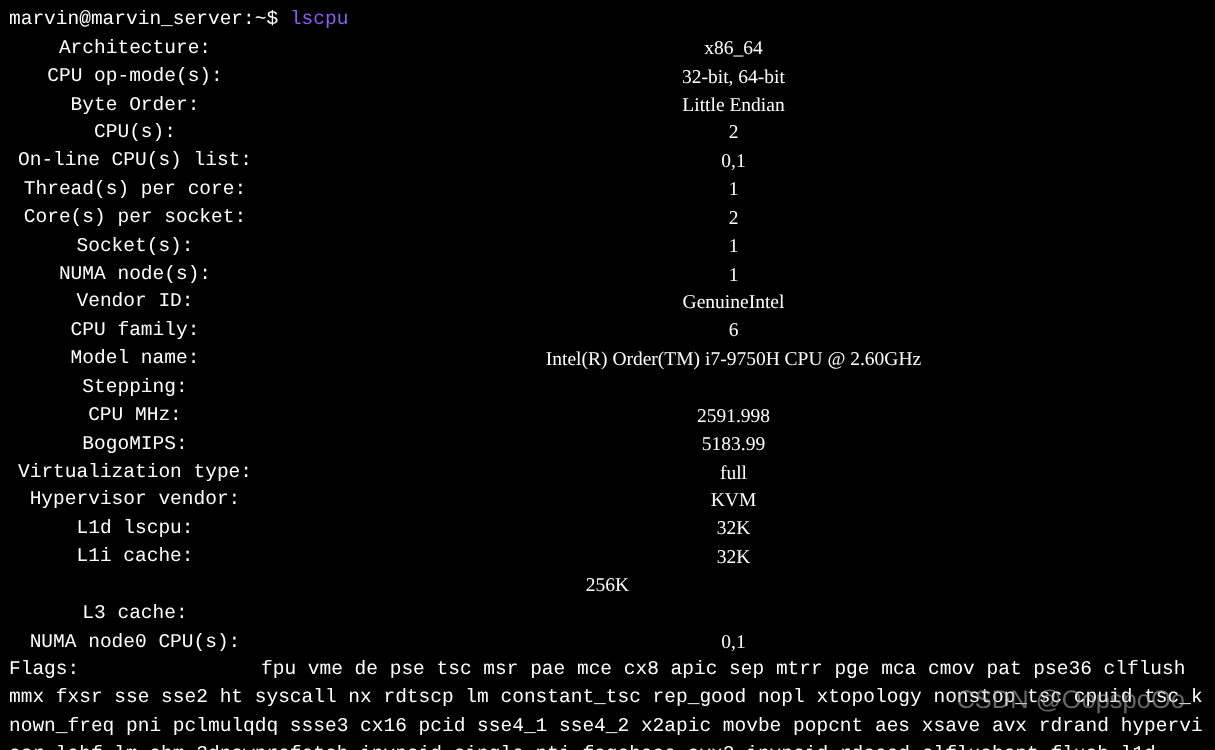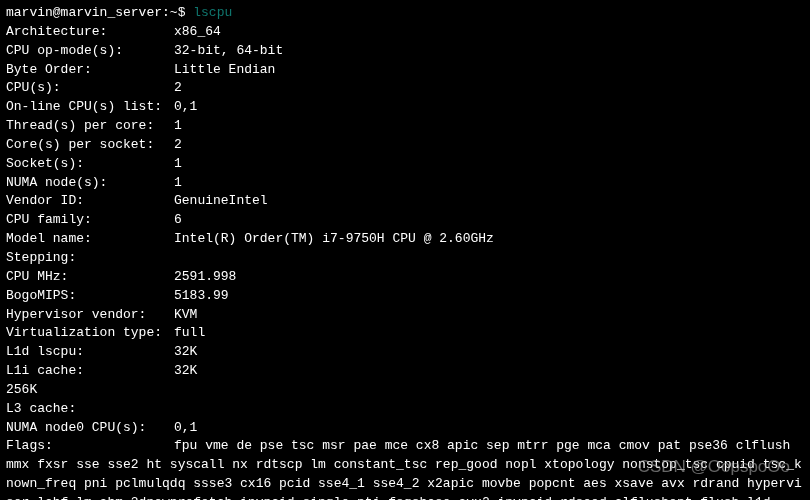--- a/index.html
+++ b/index.html
@@ -20,32 +20,34 @@
       position: relative;
     }
     .prompt-line {
       white-space: pre;
     }
     .prompt {
       color: #fff;
       margin-top: 32px;
     }
     .command {
-      color: #0f766e;
+      color: #8b5cf6;
     }
     .row {
       display: flex;
       white-space: pre;
+      text-align: center;
     }
     .label {
       width: 168px;
       flex-shrink: 0;
     }
     .value {
       flex: 1;
+      font-family: Liberation Serif, serif;
     }
     .flags-block {
       white-space: pre-wrap;
       word-break: break-all;
     }
     .watermark {
       position: absolute;
       bottom: 20px;
       right: 20px;
       color: #aaa;
@@ -68,22 +70,22 @@
     <div class="row"><span class="label">Thread(s) per core:</span><span class="value">1</span></div>
     <div class="row"><span class="label">Core(s) per socket:</span><span class="value">2</span></div>
     <div class="row"><span class="label">Socket(s):</span><span class="value">1</span></div>
     <div class="row"><span class="label">NUMA node(s):</span><span class="value">1</span></div>
     <div class="row"><span class="label">Vendor ID:</span><span class="value">GenuineIntel</span></div>
     <div class="row"><span class="label">CPU family:</span><span class="value">6</span></div>
     <div class="row"><span class="label">Model name:</span><span class="value">Intel(R) Order(TM) i7-9750H CPU @ 2.60GHz</span></div>
     <div class="row"><span class="label">Stepping:</span></div>
     <div class="row"><span class="label">CPU MHz:</span><span class="value">2591.998</span></div>
     <div class="row"><span class="label">BogoMIPS:</span><span class="value">5183.99</span></div>
+    <div class="row"><span class="label">Virtualization type:</span><span class="value">full</span></div>
     <div class="row"><span class="label">Hypervisor vendor:</span><span class="value">KVM</span></div>
-    <div class="row"><span class="label">Virtualization type:</span><span class="value">full</span></div>
     <div class="row"><span class="label">L1d lscpu:</span><span class="value">32K</span></div>
     <div class="row"><span class="label">L1i cache:</span><span class="value">32K</span></div>
     <div class="row"><span class="value">256K</span></div>
     <div class="row"><span class="label">L3 cache:</span></div>
     <div class="row"><span class="label">NUMA node0 CPU(s):</span><span class="value">0,1</span></div>
   </div>
 
 <div class="flags-block"><span class="label" style="display:inline-block;">Flags:</span><span>fpu vme de pse tsc msr pae mce cx8 apic sep mtrr pge mca cmov pat pse36 clflush mmx fxsr sse sse2 ht syscall nx rdtscp lm constant_tsc rep_good nopl xtopology nonstop_tsc cpuid tsc_known_freq pni pclmulqdq ssse3 cx16 pcid sse4_1 sse4_2 x2apic movbe popcnt aes xsave avx rdrand hypervisor lahf_lm abm 3dnowprefetch invpcid_single pti fsgsbase avx2 invpcid rdseed clflushopt flush_l1d</span></div>
 
 <div class="watermark">CSDN @OopspoOo</div>

